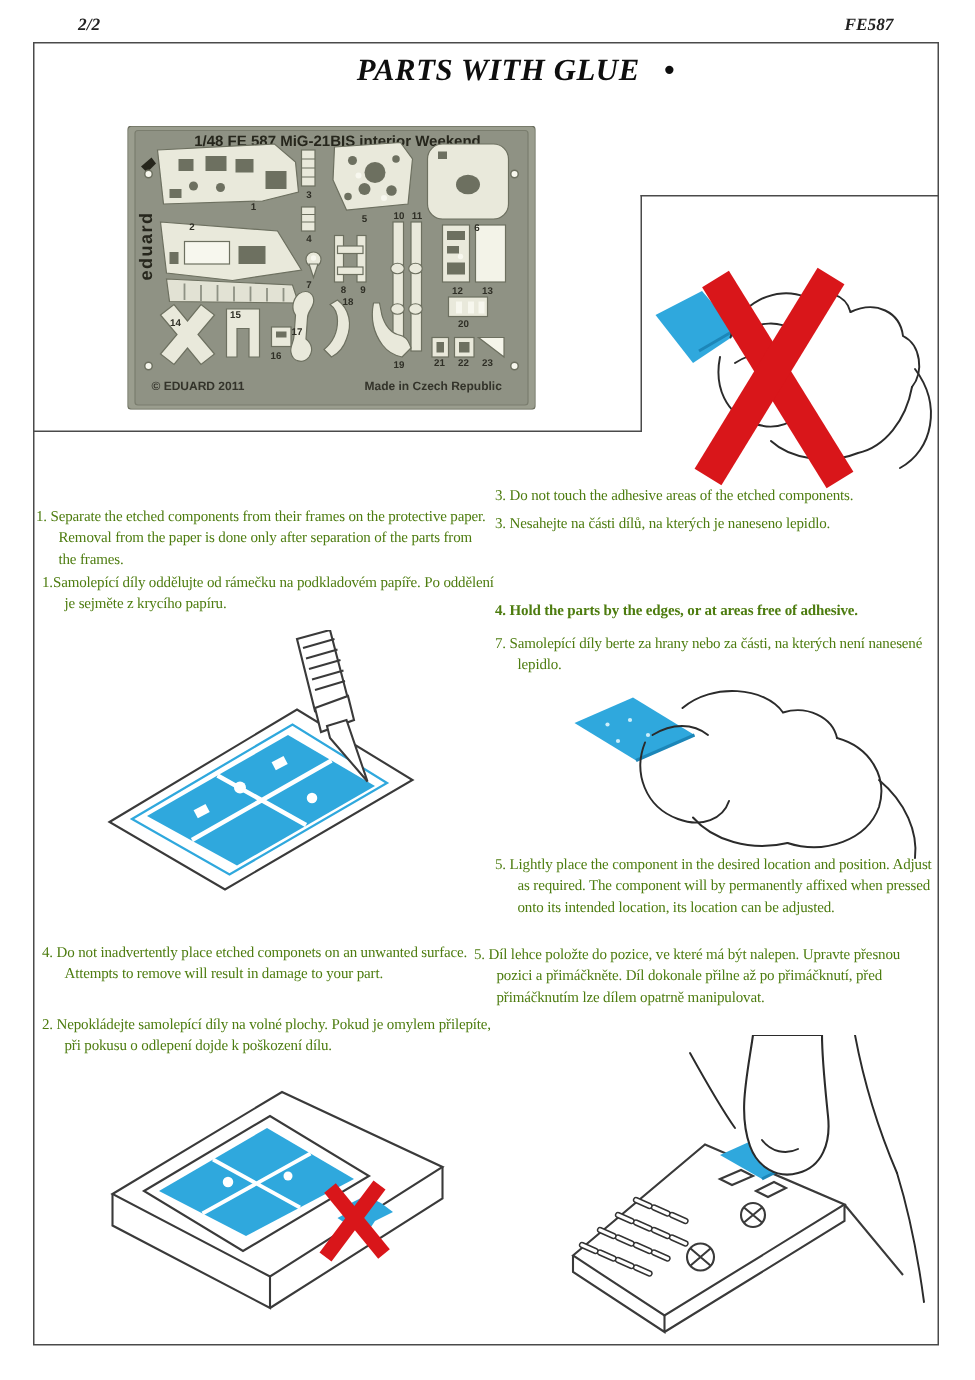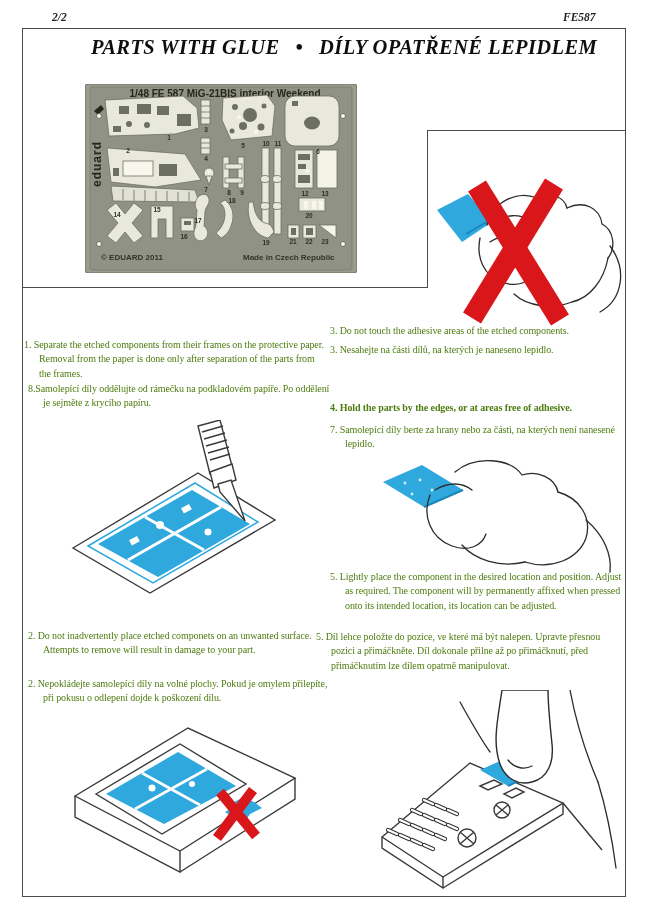--- a/index.html
+++ b/index.html
@@ -74,21 +74,20 @@
 <div id="page-num" class="corner-label">2/2</div>
 <div id="sheet-code" class="corner-label">FE587</div>
 
 <div class="page-border"></div>
 <div class="divider-line"></div>
 <div class="notch-box"></div>
 
 <div class="page-title">
   <span>PARTS WITH GLUE</span>
   <span>•</span>
-  <span>DÍLY OPATŘENÉ LEPIDLEM</span>
 </div>
 
 <div class="abs" style="left:85px;top:84px;">
   <svg width="272" height="189" viewBox="0 0 272 189">
     <rect x="0" y="0" width="272" height="189" rx="3" fill="#9a9d8e" stroke="#6d7060" stroke-width="1"></rect>
     <rect x="5" y="3" width="262" height="183" rx="2" fill="var(--fret-base)" stroke="#7a7d6e" stroke-width="0.8"></rect>
     <text x="140" y="13" text-anchor="middle" font-family="Liberation Sans, sans-serif" font-size="10" font-weight="bold" fill="#26261c">1/48    FE 587    MiG-21BIS interior Weekend</text>
     <path d="M9,27 l7,-6 l3,4 l-6,6 Z" fill="#26261c"></path>
     <text transform="translate(16,103) rotate(-90)" font-family="Liberation Sans, sans-serif" font-size="12" font-weight="bold" letter-spacing="1" fill="#26261c">eduard</text>
 
@@ -211,21 +210,21 @@
       <path d="M178,96 C196,120 190,150 168,162"></path>
     </g>
     <g class="redx" stroke-width="21">
       <path d="M45,36 L128,170"></path>
       <path d="M122,34 L40,168"></path>
     </g>
   </svg>
 </div>
 
 <div class="instr" style="left:24px;top:338px;">1. Separate the etched components from their frames on the protective paper. Removal from the paper is done only after separation of the parts from the frames.</div>
-<div class="instr" style="left:28px;top:382px;">8.Samolepící díly oddělujte od rámečku na podkladovém papíře. Po oddělení je sejměte z krycího papíru.</div>
+<div class="instr" style="left:28px;top:382px;">1.Samolepící díly oddělujte od rámečku na podkladovém papíře. Po oddělení je sejměte z krycího papíru.</div>
 
 <div class="abs" style="left:60px;top:420px;">
   <svg width="250" height="202" viewBox="0 0 250 202">
     <polygon class="outline" points="13,128 138,53 215,100 90,173"></polygon>
     <polygon class="blueline" stroke-width="1.5" points="28,126 135,63 198,102 93,163"></polygon>
     <g>
       <polygon class="bluefill" points="38,124 132,70 190,104 98,157"></polygon>
       <path d="M85,97 L144,130 M161,87 L68,140" stroke="#ffffff" stroke-width="3" fill="none"></path>
       <circle cx="100" cy="105" r="4" fill="#ffffff"></circle>
       <circle cx="148" cy="112" r="3.5" fill="#ffffff"></circle>
@@ -234,21 +233,21 @@
     </g>
     <g>
       <polygon class="outline" points="138,6 160,0 172,46 150,54"></polygon>
       <path class="outline-n" stroke-width="1" d="M142,12 l21,-6 M144,19 l21,-6 M146,26 l21,-6 M148,33 l21,-6 M150,40 l20,-6"></path>
       <polygon class="outline" points="150,52 172,44 176,60 154,68"></polygon>
       <polygon class="outline" points="158,64 171,60 185,101 160,72"></polygon>
     </g>
   </svg>
 </div>
 
-<div class="instr" style="left:28px;top:629px;">2. Do not inadvertently place etched componets on an unwanted surface. Attempts to remove will result in damage to your part.</div>
+<div class="instr" style="left:28px;top:629px;">4. Do not inadvertently place etched componets on an unwanted surface. Attempts to remove will result in damage to your part.</div>
 <div class="instr" style="left:28px;top:677px;">2. Nepokládejte samolepící díly na volné plochy. Pokud je omylem přilepíte, při pokusu o odlepení dojde k poškození dílu.</div>
 
 <div class="abs" style="left:40px;top:716px;">
   <svg width="290" height="180" viewBox="0 0 290 180">
     <g>
       <polygon class="outline" points="35,80 148,12 255,62 140,135"></polygon>
       <path class="outline-n" d="M35,80 L35,101 L140,156 L140,135 M140,156 L255,83 L255,62"></path>
     </g>
     <g>
       <polygon class="outline" stroke="#2fa8dd" stroke-width="1.3" points="56,78 140,28 206,68 122,118"></polygon>

